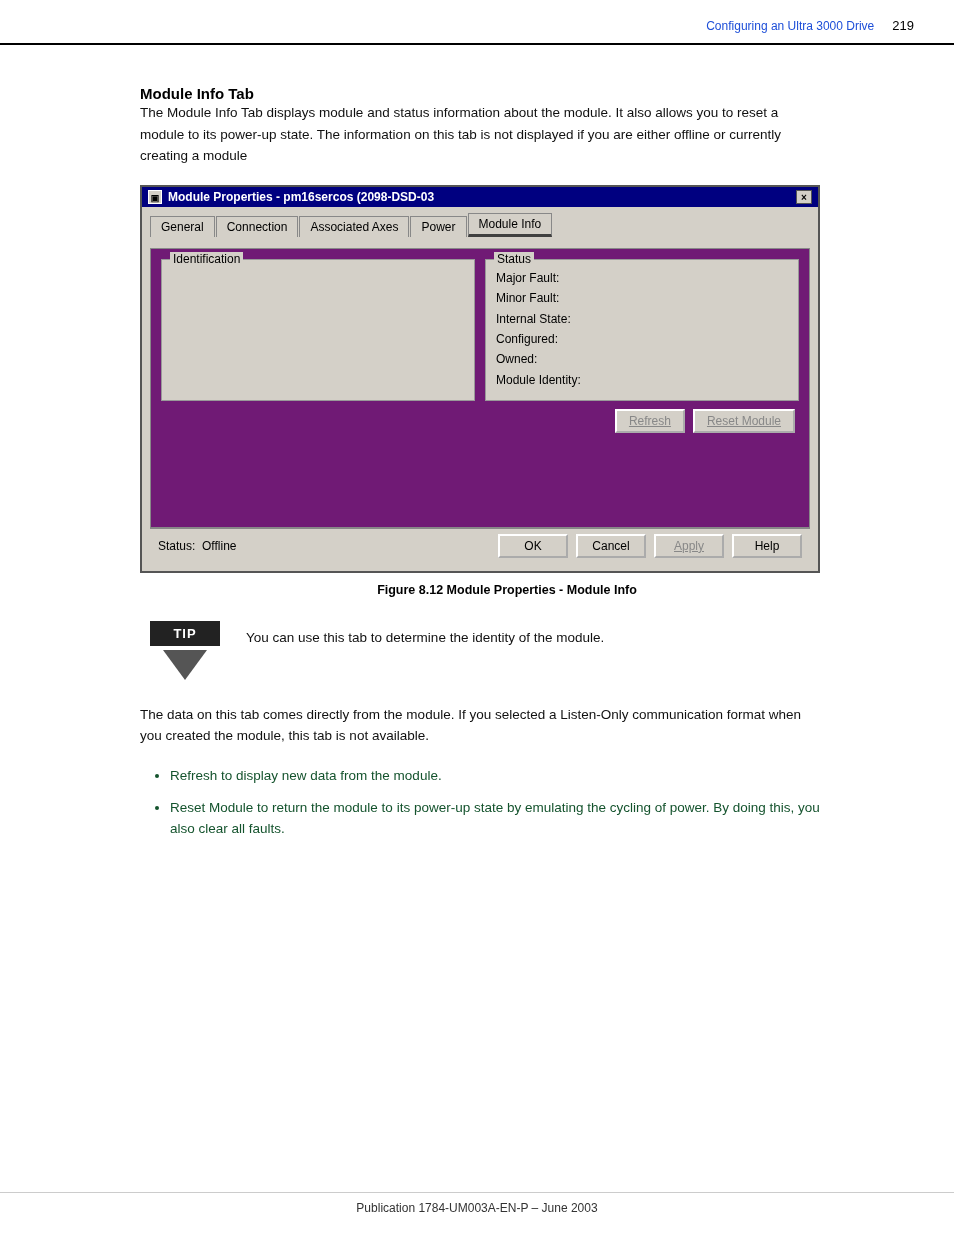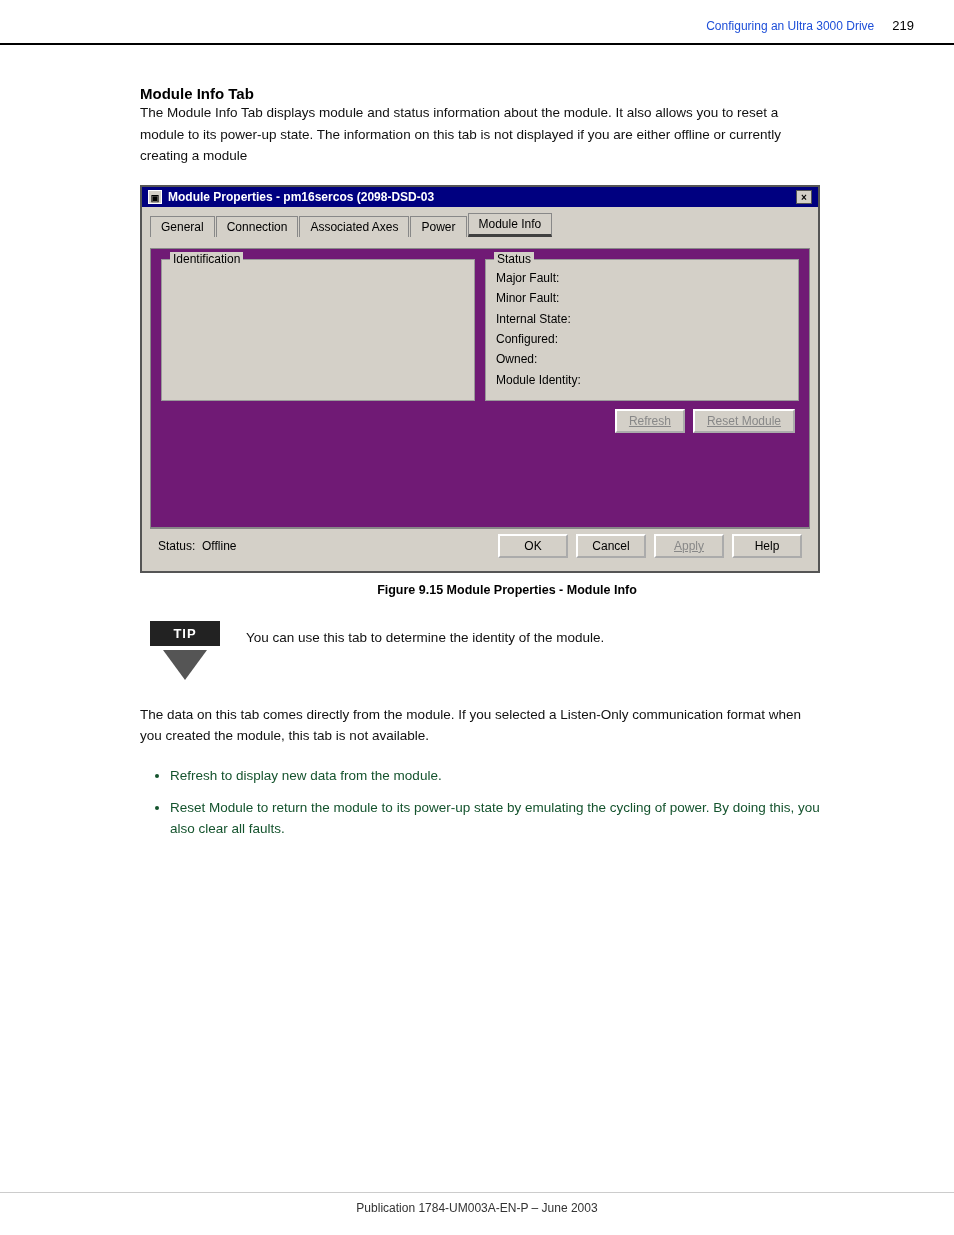--- a/index.html
+++ b/index.html
@@ -353,21 +353,21 @@
           <button class="win-btn">OK</button>
           <button class="win-btn">Cancel</button>
           <button class="win-btn disabled">Apply</button>
           <button class="win-btn">Help</button>
         </div>
       </div>
 
     </div>
   </div>
 
-  <div class="figure-caption">Figure 9.15 Module Properties - Module Info</div>
+  <div class="figure-caption">Figure 8.12 Module Properties - Module Info</div>
 
   <div class="tip-container">
     <div class="tip-box-wrapper">
       <div class="tip-badge">TIP</div>
       <div class="tip-arrow"></div>
     </div>
     <div class="tip-text">You can use this tab to determine the identity of the module.</div>
   </div>
 
   <p class="body-text">The data on this tab comes directly from the module. If you selected a Listen-Only communication format when you created the module, this tab is not available.</p>

